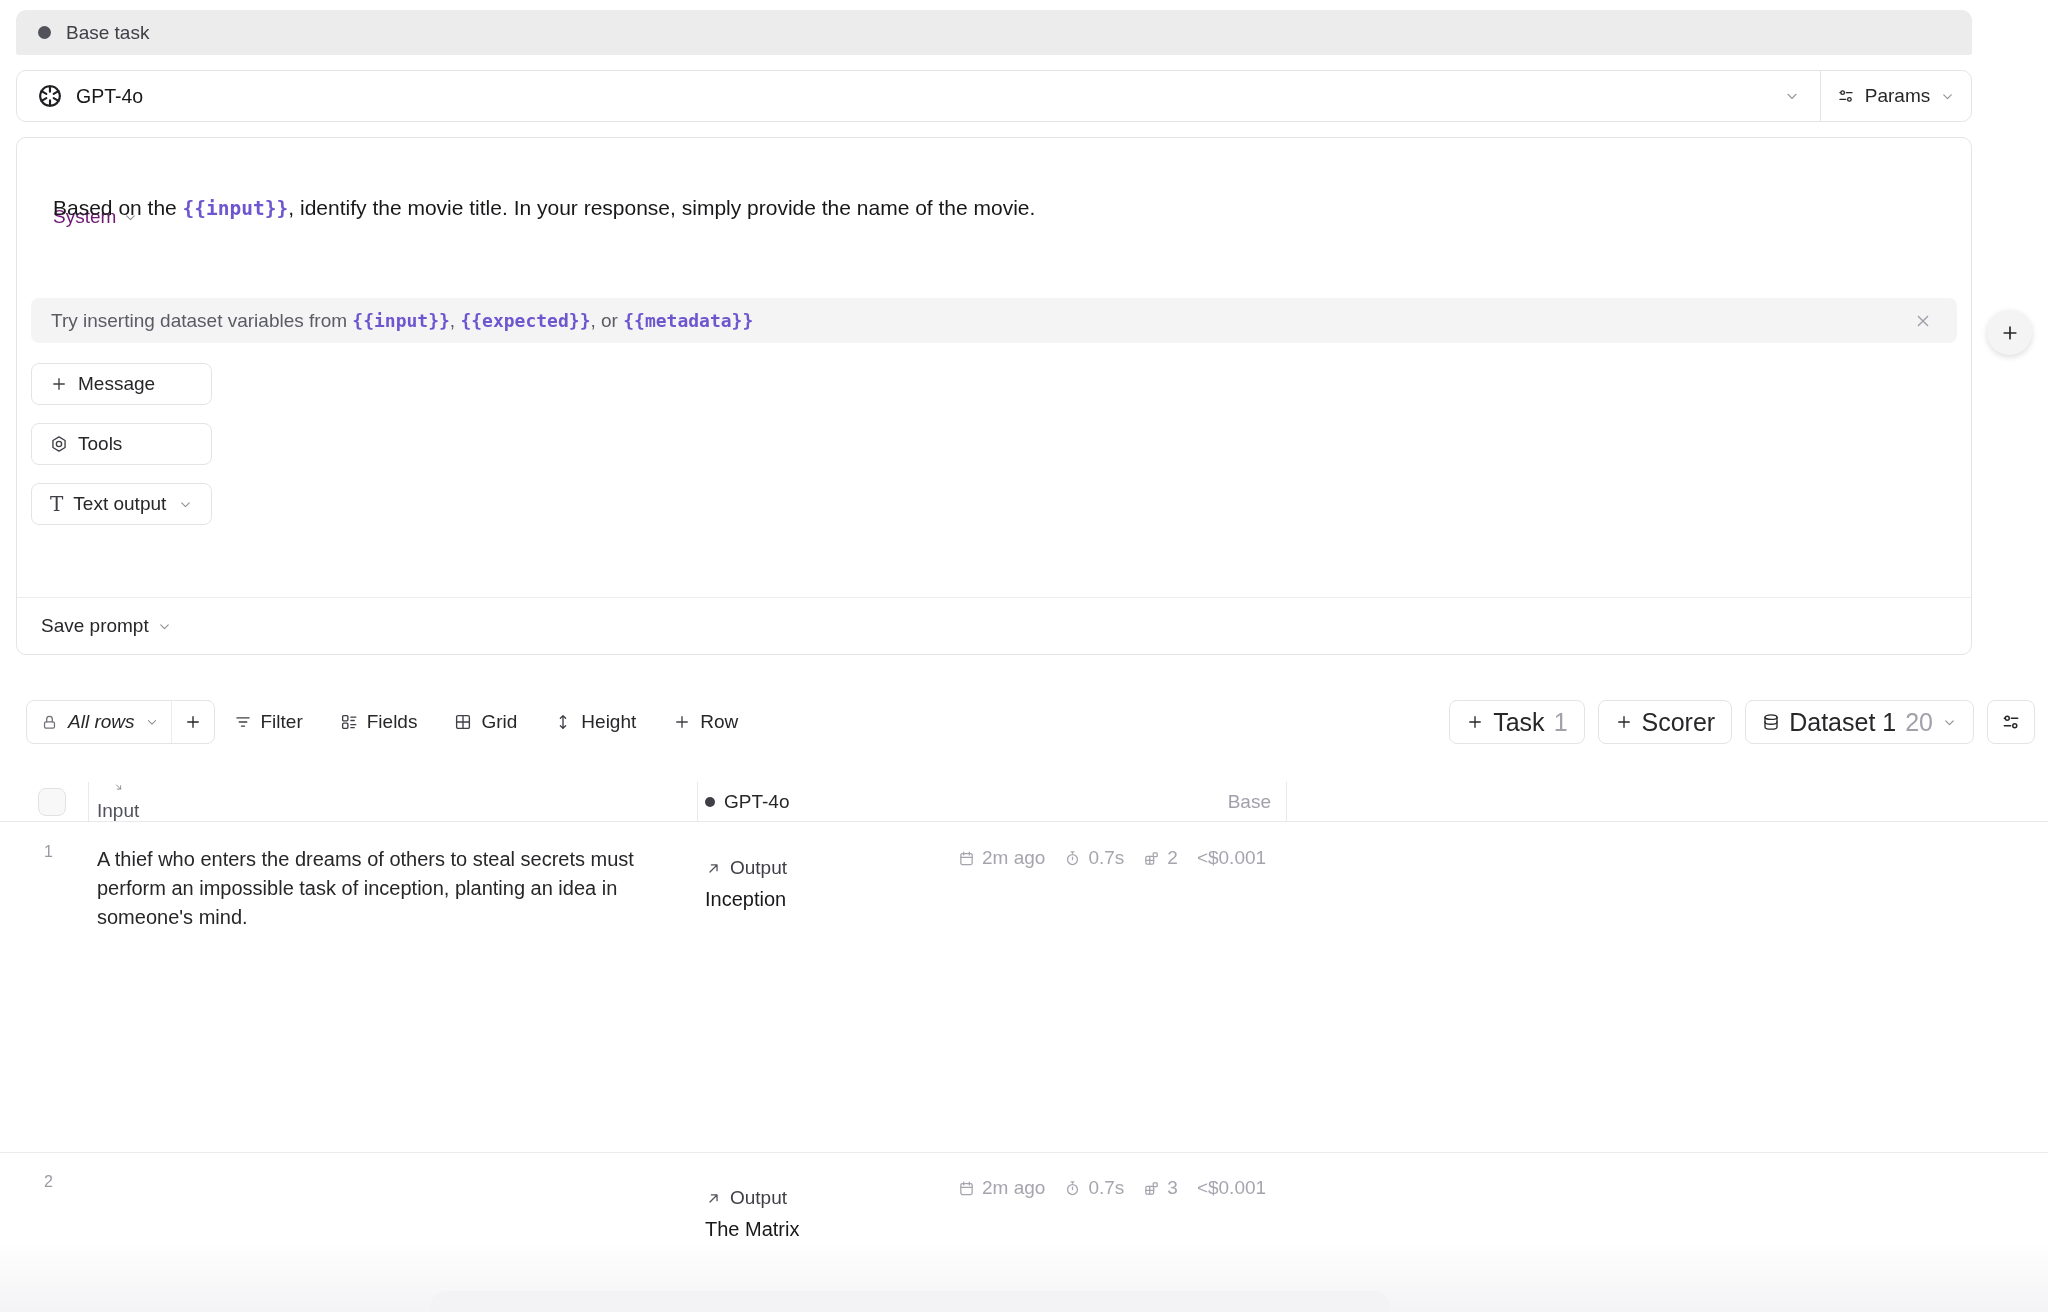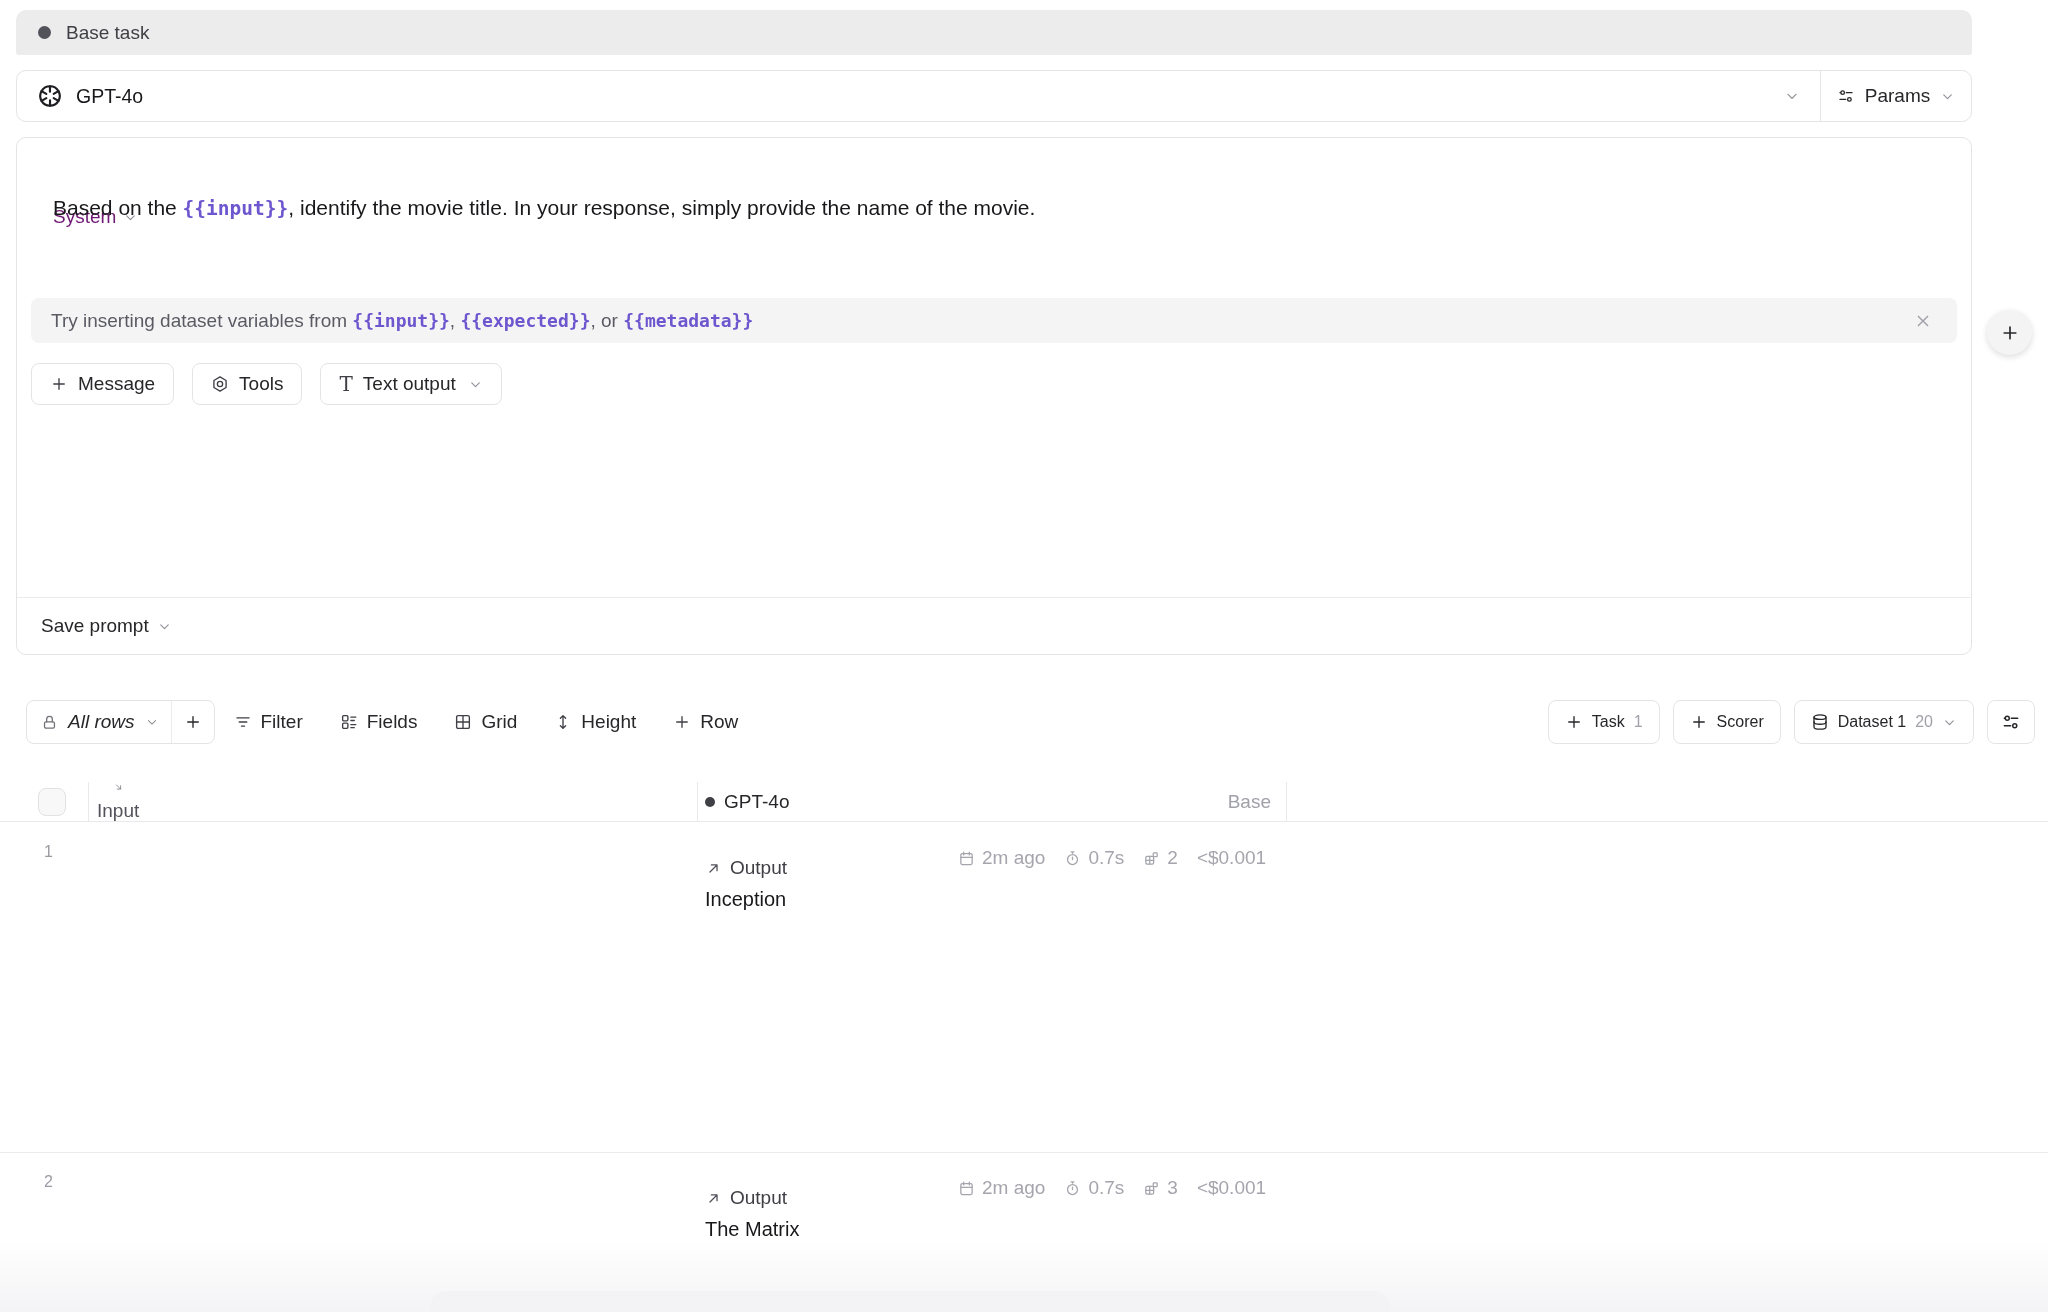--- a/index.html
+++ b/index.html
@@ -49,21 +49,21 @@
   .prompt-text { position:absolute; left:36px; top:58px; font-size:21px; color:#18181b; }
   .tvar { font-family:"DejaVu Sans Mono", monospace; font-weight:700; color:#6e56cf; font-size:0.93em; }
   .hint-bar {
     position:absolute; left:14px; right:14px; top:160px; height:45px;
     background:#f4f4f5; border-radius:8px;
     display:flex; align-items:center; padding:0 24px 0 20px;
     font-size:19px; color:#5b5b64;
   }
   .hint-bar .tvar { font-size:18px; }
   .hint-close { margin-left:auto; color:#a1a1aa; }
-  .btn-row { position:absolute; left:14px; top:225px; display:flex; gap:18px; }
+  .btn-row { position:absolute; left:14px; top:225px; display:flex; gap:18px;flex-direction:column; }
   .btn {
     height:42px; border:1px solid #e4e4e7; border-radius:8px; background:#fff;
     display:inline-flex; align-items:center; gap:10px; padding:0 18px;
     font-size:19px; font-weight:500; color:#27272a;
   }
   .btn .bicon { color:#3f3f46; }
   .btn .chev { color:#8e8e96; margin-left:2px; }
   .t-serif { font-family:"DejaVu Serif", serif; font-size:20px; line-height:1; color:#3f3f46; }
   .save-row {
     position:absolute; left:0; right:0; bottom:0; height:57px;
@@ -89,21 +89,21 @@
   .group-divider { width:1px; background:#ececee; }
   .rows-add { width:42px; display:flex; align-items:center; justify-content:center; color:#27272a; }
   .tool-btns { display:flex; align-items:center; gap:37px; margin-left:19px; }
   .tool-btn { display:flex; align-items:center; gap:9px; font-size:19px; color:#27272a; }
   .tool-btn .ticon { color:#3f3f46; }
   .toolbar-spacer { flex:1; }
   .right-btns { display:flex; align-items:center; gap:13px; }
   .right-btn {
     height:44px; border:1px solid #e4e4e7; border-radius:8px; background:#fff;
     display:flex; align-items:center; gap:9px; padding:0 16px;
-    font-size:16px; font-weight:500; color:#27272a;
+    font-size:25px; font-weight:500; color:#27272a;
   }
   .right-btn .chev { color:#8e8e96; }
   .icon-btn { padding:0 13px; }
 
   
   .thead { position:absolute; left:0; top:782px; width:2048px; height:40px; border-bottom:1px solid #e9e9eb; }
   .th-checkbox { position:absolute; left:38px; top:6px; width:28px; height:28px;
     background:#f8f8f9; border:1px solid #e2e2e5; border-radius:8px; }
   .col-sep { position:absolute; top:0; bottom:0; width:1px; background:#e9e9eb; }
   .th-input { position:absolute; left:97px; top:0; height:40px; display:flex; align-items:center; gap:8px; font-size:19px; color:#52525b;flex-direction:column; }
@@ -337,20 +337,21 @@
   <div class="th-model">
     <span class="model-dot"></span>
     <span>GPT-4o</span>
   </div>
   <div class="th-base">Base</div>
   <div class="col-sep" style="left:1286px"></div>
 </div>
 
 <div class="trow" style="top:823px;height:330px">
   <div class="row-num">1</div>
+  <div class="cell-input">A thief who enters the dreams of others to steal secrets must perform an impossible task of inception, planting an idea in someone's mind.</div>
   <div class="cell-output">
     <div class="out-label">
       <svg class="i i17 ticon" viewBox="0 0 24 24">
           <path d="M7 17L17 7M9 7h8v8"></path>
         </svg>
       <span>Output</span>
     </div>
     <div class="out-value">Inception</div>
   </div>
   <div class="cell-meta">

